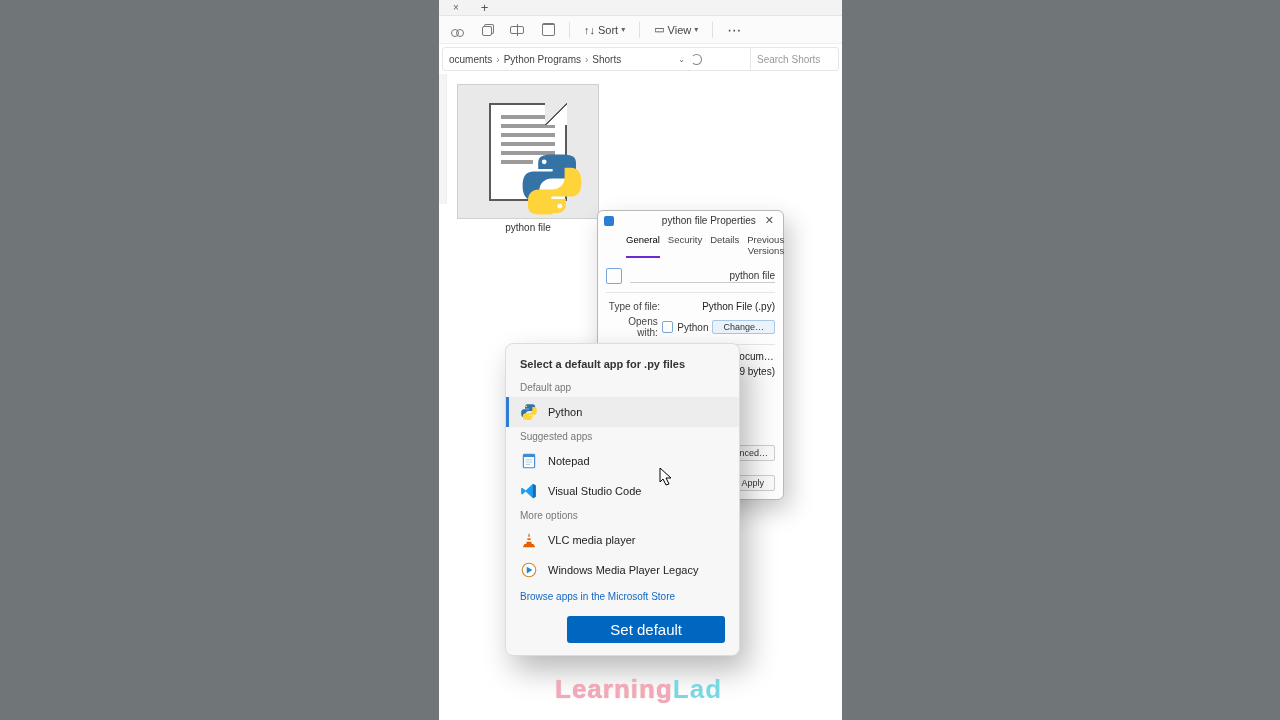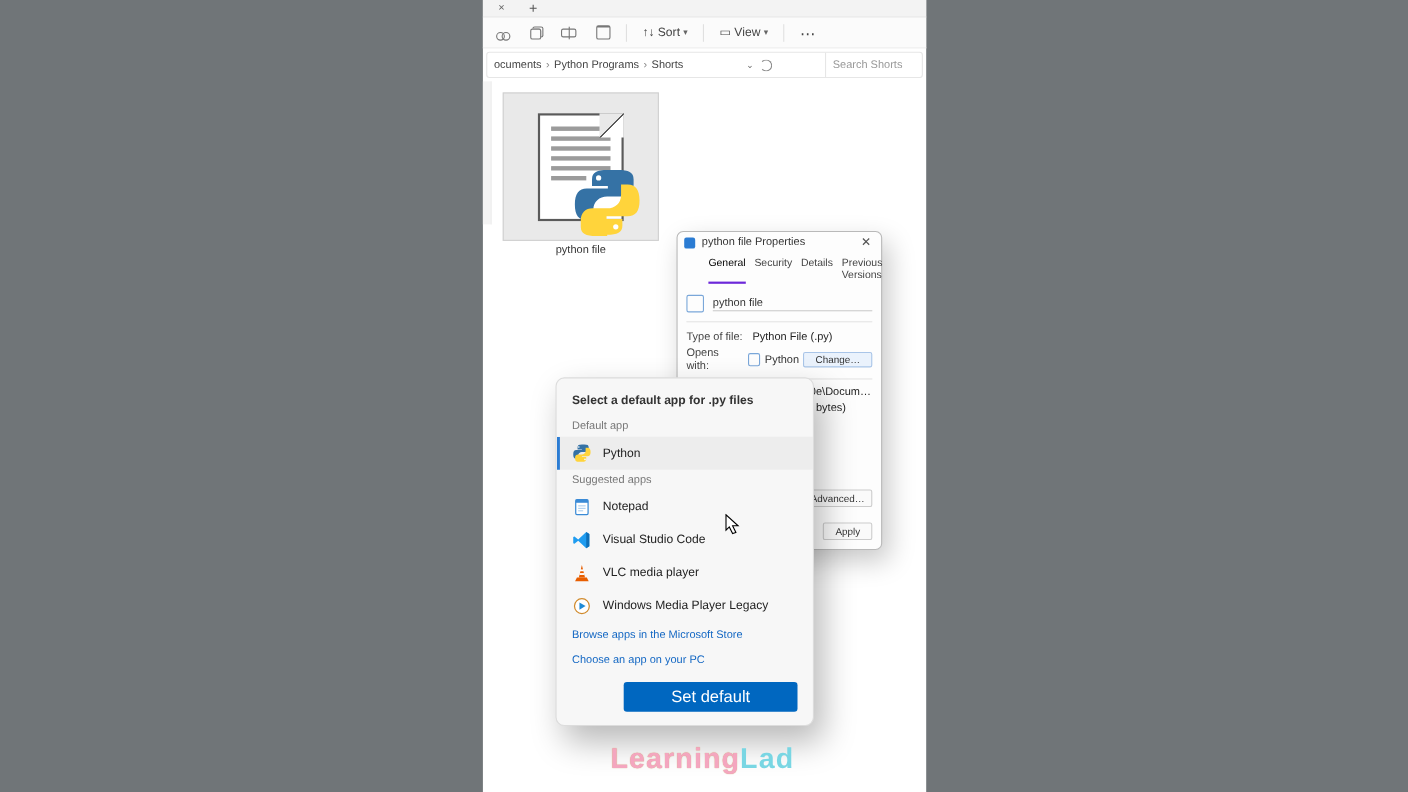--- a/index.html
+++ b/index.html
@@ -44,21 +44,21 @@
 .file-tile { width: 142px; text-align: center; display:flex; flex-direction:column; align-items:center; gap:3px; margin-left:6px; }
 .tile-thumb { width:142px; height:135px; background:#e9e9e9; border:1px solid #d0d0d0; display:flex; align-items:center; justify-content:center; }
 .doc-page { width:78px; height:98px; background:#fff; border:2px solid #5a5a5a; position:relative; display:flex; flex-direction:column; padding:10px 10px 8px; gap:5px; }
 .doc-page .fold { position:absolute; top:-2px; right:-2px; width:22px; height:22px; background: linear-gradient(135deg, #e9e9e9 49%, #5a5a5a 49% 54%, #fff 54%); }
 .doc-line { height:4px; background:#9b9b9b; }
 .doc-line.short { width:60%; }
 .py-badge { position:absolute; right:-24px; bottom:-18px; width:74px; height:66px; }
 .file-tile .label { font-size: 10px; color:#333; }
 
 
-.props { position:absolute; left:615px; top:210px; width:187px; background:#fdfdfd; border:1px solid #b9b9b9; border-radius:6px; box-shadow: 6px 10px 24px rgba(0,0,0,.22); font-size:10px; color:#333; }
+.props { position:absolute; left:597px; top:210px; width:187px; background:#fdfdfd; border:1px solid #b9b9b9; border-radius:6px; box-shadow: 6px 10px 24px rgba(0,0,0,.22); font-size:10px; color:#333;text-align:right; }
 .props-title { display:flex; align-items:center; gap:6px; padding:3px 6px; }
 .props-title .ico { width:10px; height:10px; background:#2b7cd3; border-radius:2px; }
 .props-title .txt { flex:1; color:#333; font-size:10px; }
 .props-title .x { color:#555; font-size:11px; padding:0 3px; }
 .props-tabs { display:flex; gap:8px; padding: 2px 8px 0; font-size:9.5px; }
 .props-tab { padding:2px 0; color:#444; }
 .props-tab.sel { border-bottom:2px solid #6d28d9; color:#000;margin-left:20px; }
 .props-body { padding:6px 8px 8px; }
 .props-name-row { display:flex; align-items:center; gap:8px; border-bottom:1px solid #e5e5e5; padding:4px 0 8px; margin-bottom:6px; }
 .props-name-row .ico { width:16px; height:16px; border:1px solid #7aa7d9; border-radius:2px; }
@@ -246,20 +246,21 @@
   <div class="app-item">
     <span class="app-ico">
       <svg viewBox="0 0 32 32">
           <path d="M23 3l5 3v20l-5 3-13-12L4 22l-2-1V11l2-1 6 5L23 3z" fill="#1f9cf0"></path>
           <path d="M23 3l5 3v20l-5 3V3z" fill="#0e6fb8"></path>
         </svg>
     </span>
     <span class="app-name">Visual Studio Code</span>
   </div>
 
+  <div class="sect">More options</div>
   <div class="app-item">
     <span class="app-ico">
       <svg viewBox="0 0 32 32">
           <path d="M16 3l5 20H11L16 3z" fill="#e85e00"></path>
           <rect x="13" y="10" width="6" height="3" fill="#fff"></rect>
           <rect x="12" y="16" width="8" height="3" fill="#fff"></rect>
           <path d="M8 23h16l3 6H5l3-6z" fill="#e85e00"></path>
         </svg>
     </span>
     <span class="app-name">VLC media player</span>
@@ -268,21 +269,20 @@
     <span class="app-ico">
       <svg viewBox="0 0 32 32">
           <circle cx="16" cy="16" r="12" fill="#fff" stroke="#d08a2c" stroke-width="2"></circle>
           <path d="M12 10l10 6-10 6V10z" fill="#1f8ad6"></path>
         </svg>
     </span>
     <span class="app-name">Windows Media Player Legacy</span>
   </div>
 
   <a class="link">Browse apps in the Microsoft Store</a>
-  <a class="link">Choose an app on your PC</a>
   <div class="footer">
     <button class="set-default">Set default</button>
   </div>
 </div>
 
 <div class="cursor">
   <svg viewBox="0 0 14 20">
       <path d="M1 1l0 14 3-3 3 6 3-1-3-6 5 0L1 1z" fill="#fff" stroke="#000" stroke-width="1"></path>
     </svg>
 </div>

